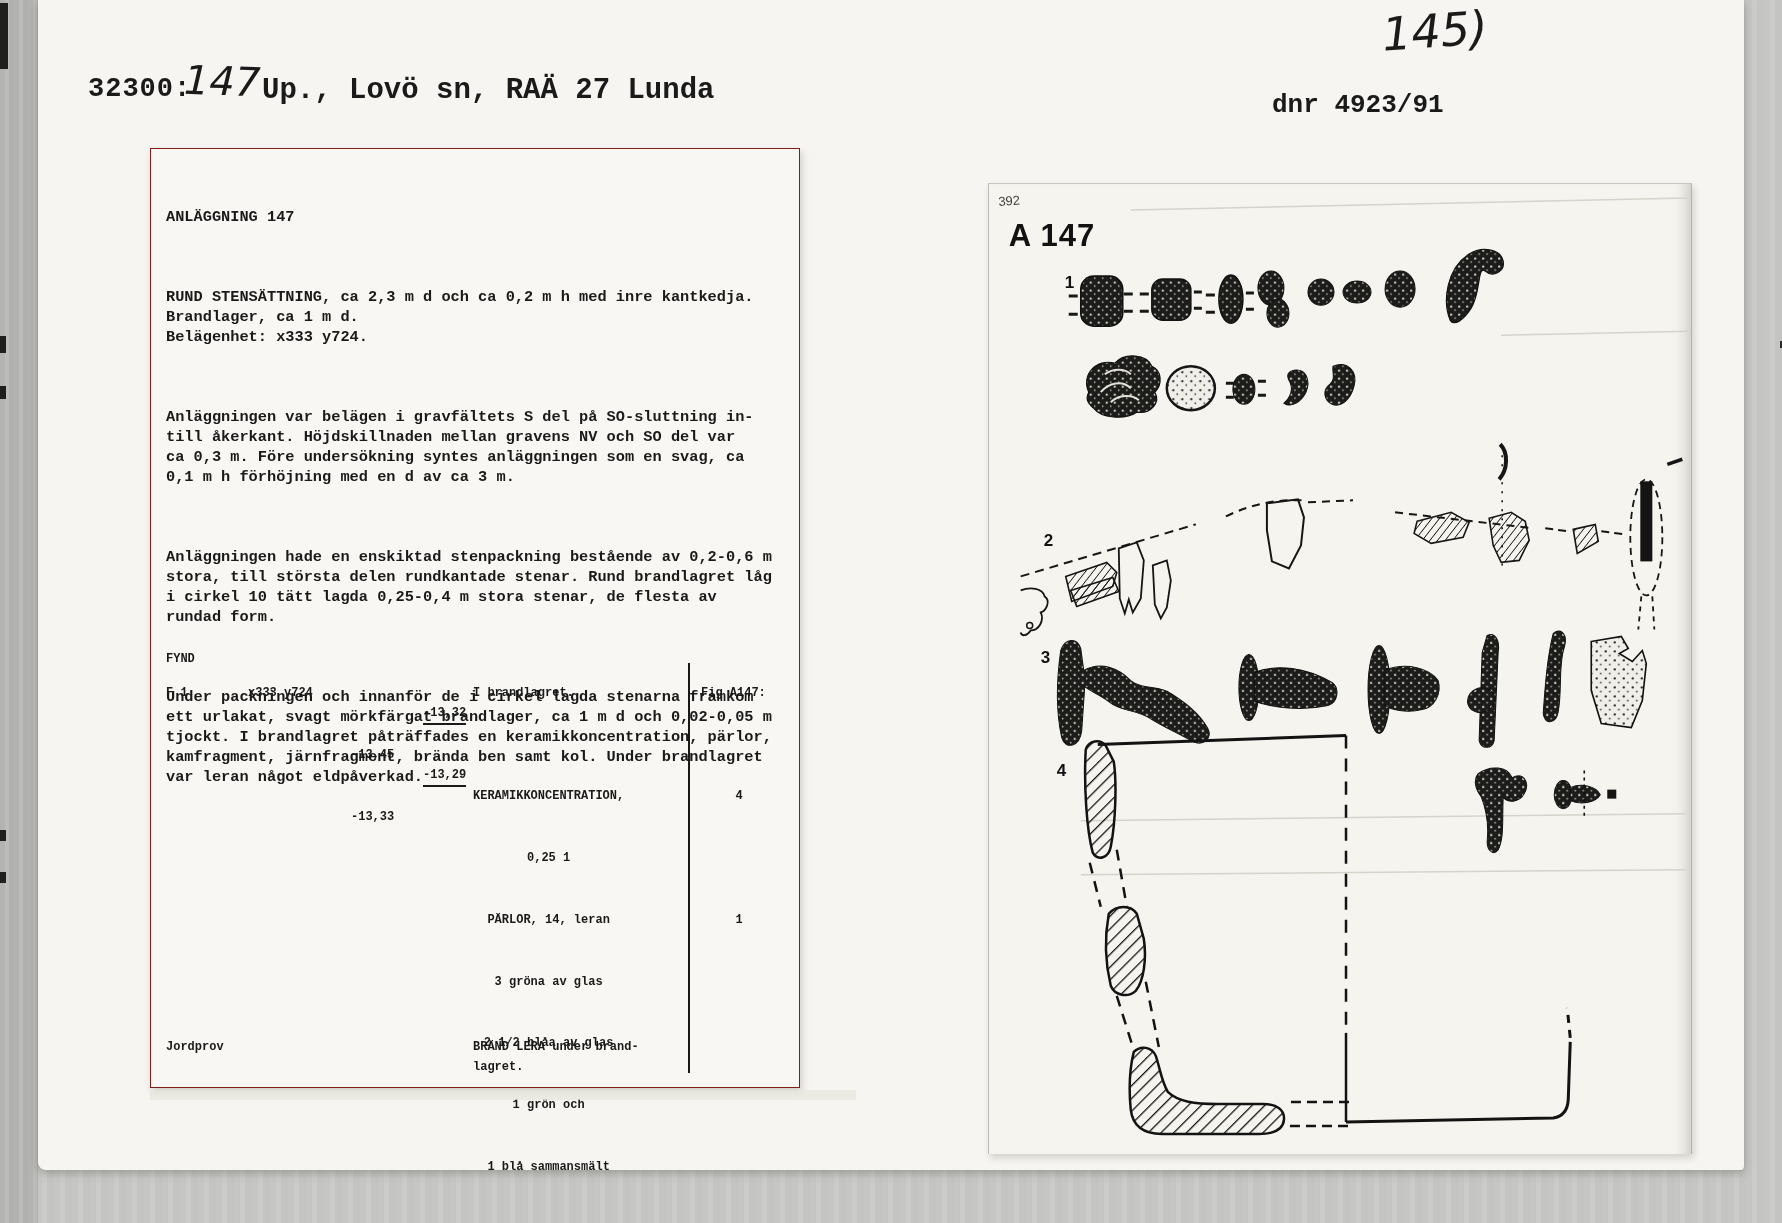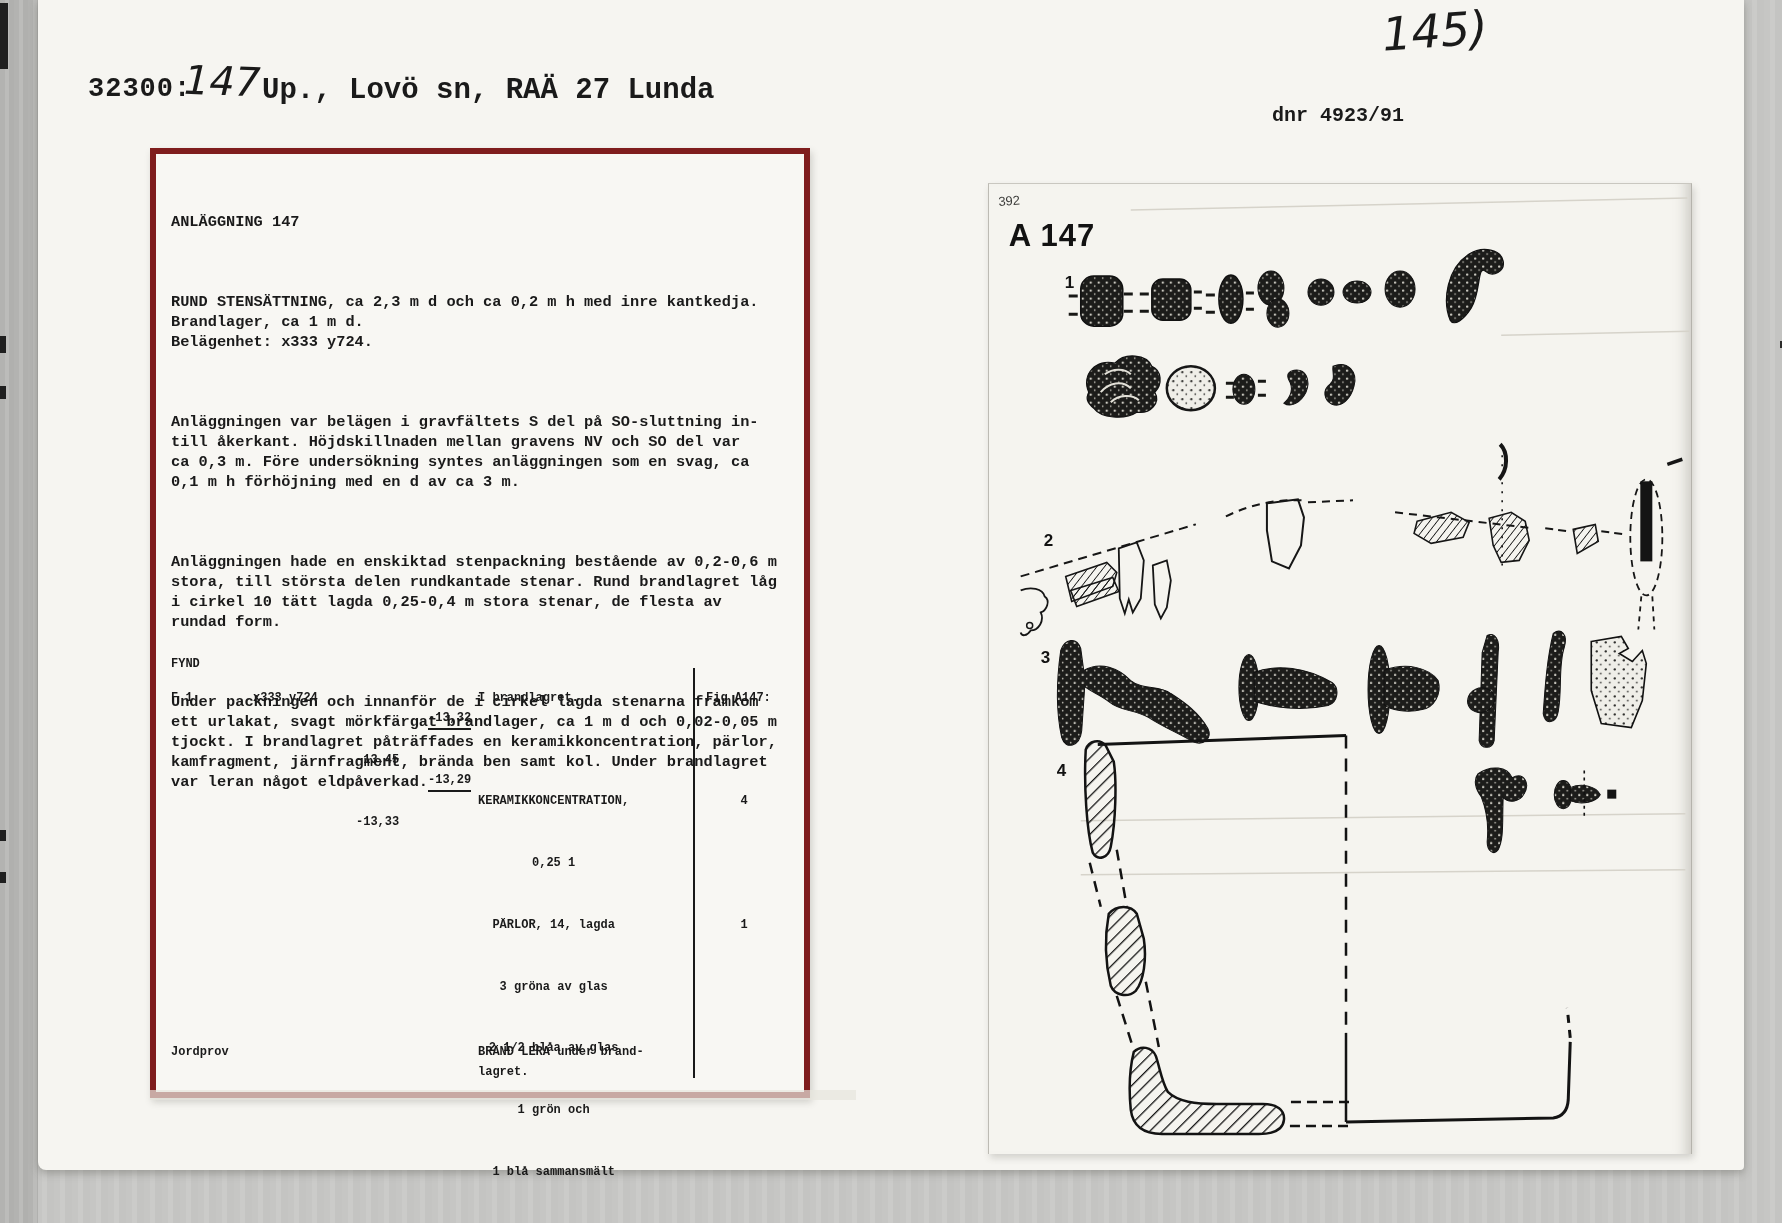--- a/index.html
+++ b/index.html
@@ -12,25 +12,25 @@
   .page{position:absolute;left:38px;top:0;width:1706px;height:1170px;background:#f6f5f1;
           border-bottom-left-radius:8px;border-bottom-right-radius:4px;
           box-shadow:0 3px 8px rgba(70,68,60,.35);}
   .abs{position:absolute;white-space:pre;}
   .typed{font-family:"Liberation Mono","DejaVu Sans Mono",monospace;font-weight:700;}
   .cat{left:50px;top:74px;font-size:27px;letter-spacing:1px;}
   .hand{font-family:"DejaVu Sans",sans-serif;font-style:italic;}
   .hand-id{left:146px;top:58px;font-size:40px;transform:rotate(2deg);}
   .doc-title{left:224px;top:74px;font-size:29px;letter-spacing:0px;}
   .pagenote{left:1344px;top:4px;font-size:46px;transform:rotate(-4deg);}
-  .dnr{left:1234px;top:90px;font-size:20px;margin-top:14px;}
+  .dnr{left:1234px;top:90px;font-size:26px;}
 
   
   .sheet-text{position:absolute;left:112px;top:148px;width:648px;height:938px;background:#f8f7f3;
-          border:6px solid #7f1d1d;box-shadow:2px 4px 7px rgba(70,68,58,.22);}
+          border:1px solid #7f1d1d;box-shadow:2px 4px 7px rgba(70,68,58,.22);}
   .report-body{position:absolute;left:15px;top:18px;font-size:15.3px;line-height:20px;white-space:pre;}
   .rblock{margin-bottom:20px;}
   .fynd-part{position:absolute;font-size:12px;line-height:20px;white-space:pre;}
   .fynd-h{left:15px;top:500px;}
   .c-id{left:15px;top:534px;}
   .c-coord{left:97px;top:534px;}
   .c-depth1{left:200px;top:534px;}
   .c-depth2{left:200px;top:596px;}
   .c-context{left:322px;top:534px;}
   .fig-head{left:550px;top:534px;}
@@ -104,21 +104,21 @@
           <div class="uline">-13,29</div>
           <div>-13,33</div>
         </div>
         <div class="fynd-part typed c-context">I brandlagret.</div>
         <div class="fynd-part typed fig-head">Fig A147:</div>
         <div class="rule"></div>
 
         <div class="fynd-part typed items">
           <div>KERAMIKKONCENTRATION,</div>
           <div>0,25 1</div>
-          <div>PÄRLOR, 14, lagda</div>
+          <div>PÄRLOR, 14, leran</div>
           <div>3 gröna av glas</div>
           <div>2 1/2 blåa av glas</div>
           <div>1 grön och</div>
           <div>1 blå sammansmält</div>
           <div>2 röda av glasfluss</div>
           
           
           
           
           

